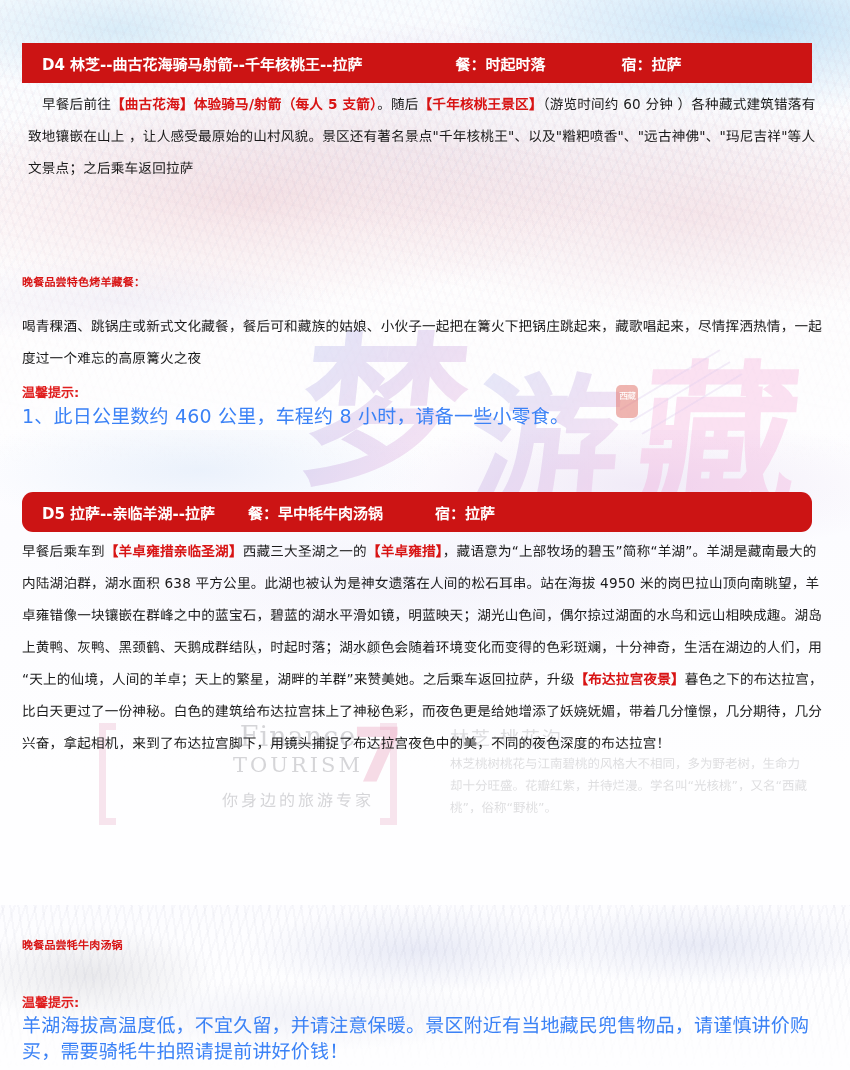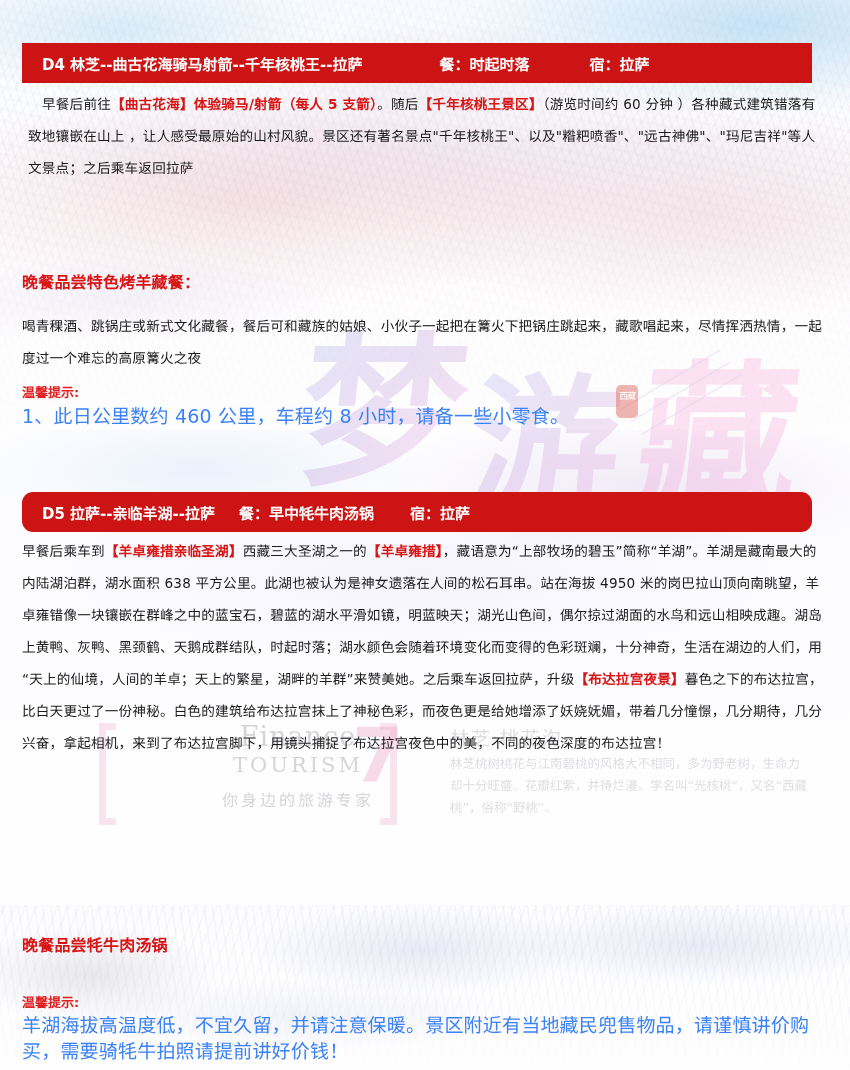--- a/index.html
+++ b/index.html
@@ -218,41 +218,42 @@
     height: 40px;
     background: #cc1414;
     box-sizing: border-box;
     display: flex;
     align-items: center;
     padding-left: 20px;
     color: #ffffff;
     font-size: 15px;
     font-weight: 700;
     white-space: nowrap;
+    gap: 16px;
   }
   .day-bar .seg-title { }
   .day-bar .seg-meal  { }
   .day-bar .seg-stay  { }
 
   .para {
     position: absolute;
     font-size: 13.6px;
     line-height: 32px;
     color: #1a1a1a;
     letter-spacing: .2px;
   }
   .hl-red {
     color: #d81414;
     font-weight: 700;
   }
   .sub-head {
     position: absolute;
     color: #d81414;
     font-weight: 700;
-    font-size: 16px;
+    font-size: 11px;
     line-height: 22px;
     letter-spacing: .2px;
   }
   .tip-head {
     position: absolute;
     color: #e02020;
     font-weight: 700;
     font-size: 13px;
     line-height: 20px;
   }
@@ -322,21 +323,21 @@
     </div>
 
     <div class="sub-head" style="left:22px; top:272px;">晚餐品尝特色烤羊藏餐：</div>
     <div class="para" style="left:22px; top:310px; width:805px;">喝青稞酒、跳锅庄或新式文化藏餐，餐后可和藏族的姑娘、小伙子一起把在篝火下把锅庄跳起来，藏歌唱起来，尽情挥洒热情，一起度过一个难忘的高原篝火之夜</div>
 
     <div class="tip-head" style="left:22px; top:383px;">温馨提示:</div>
     <div class="tip-body" style="left:22px; top:403px; width:805px;">1、此日公里数约 460 公里，车程约 8 小时，请备一些小零食。</div>
 
     <div class="day-bar" style="top:492px;border-radius:11px;">
       <span class="seg-title">D5 拉萨--亲临羊湖--拉萨</span>
-      <span class="seg-meal" style="margin-left:24px;">餐：早中牦牛肉汤锅</span>
+      <span class="seg-meal" style="margin-left:17px;">餐：早中牦牛肉汤锅</span>
       <span class="seg-stay" style="margin-left:36px;">宿：拉萨</span>
     </div>
 
     <div class="para" style="left:22px; top:535px; width:805px;">
       <span>早餐后乘车到</span><span class="hl-red">【羊卓雍措亲临圣湖】</span><span>西藏三大圣湖之一的</span><span class="hl-red">【羊卓雍措】</span><span>，藏语意为“上部牧场的碧玉”简称“羊湖”。羊湖是藏南最大的内陆湖泊群，湖水面积 638 平方公里。此湖也被认为是神女遗落在人间的松石耳串。站在海拔 4950 米的岗巴拉山顶向南眺望，羊卓雍错像一块镶嵌在群峰之中的蓝宝石，碧蓝的湖水平滑如镜，明蓝映天；湖光山色间，偶尔掠过湖面的水鸟和远山相映成趣。湖岛上黄鸭、灰鸭、黑颈鹤、天鹅成群结队，时起时落；湖水颜色会随着环境变化而变得的色彩斑斓，十分神奇，生活在湖边的人们，用“天上的仙境，人间的羊卓；天上的繁星，湖畔的羊群”来赞美她。之后乘车返回拉萨，升级</span><span class="hl-red">【布达拉宫夜景】</span><span>暮色之下的布达拉宫，比白天更过了一份神秘。白色的建筑给布达拉宫抹上了神秘色彩，而夜色更是给她增添了妖娆妩媚，带着几分憧憬，几分期待，几分兴奋，拿起相机，来到了布达拉宫脚下，用镜头捕捉了布达拉宫夜色中的美，不同的夜色深度的布达拉宫！</span>
     </div>
 
     <div class="sub-head" style="left:22px; top:935px;">晚餐品尝牦牛肉汤锅</div>
 
     <div class="tip-head" style="left:22px; top:993px;">温馨提示:</div>

